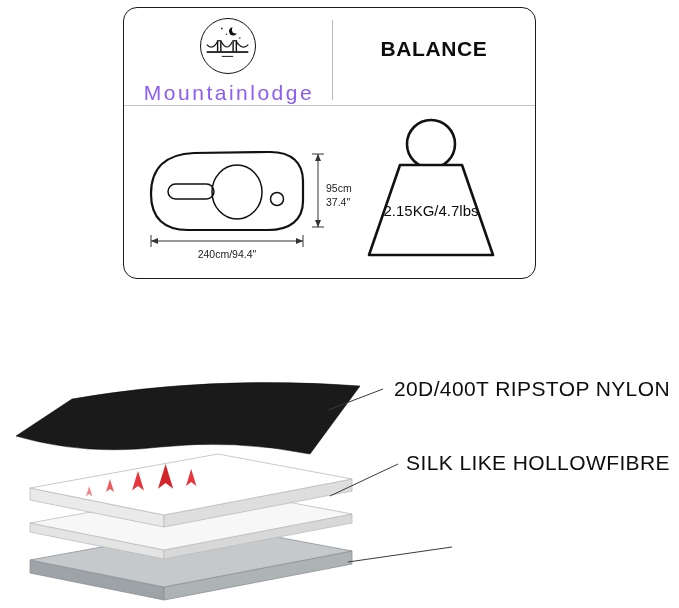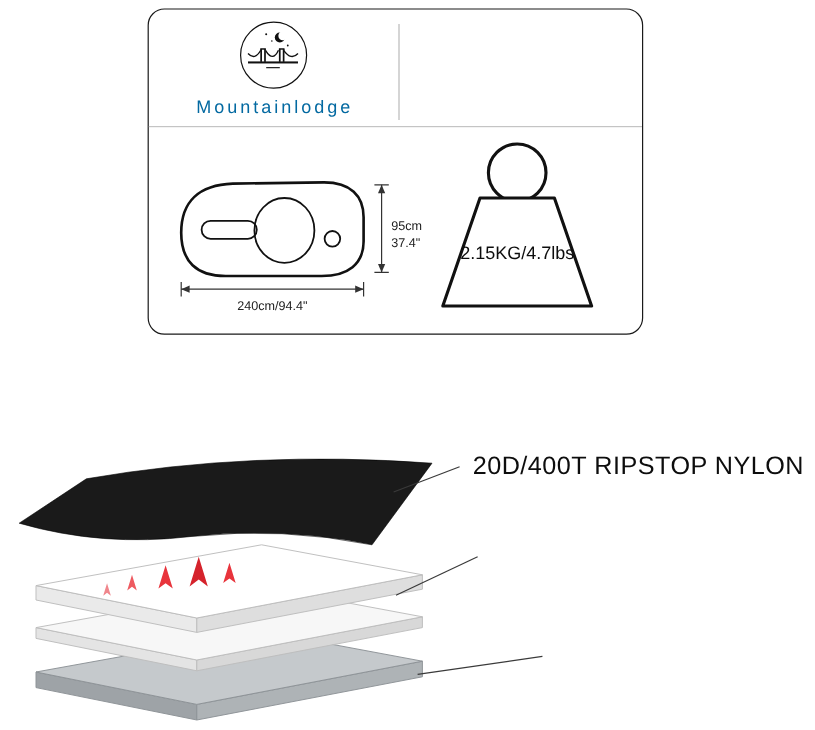--- a/index.html
+++ b/index.html
@@ -12,21 +12,21 @@
     position:absolute;left:123px;top:7px;width:411px;height:270px;
     border:1.6px solid #1a1a1a;border-radius:14px;background:#fff;
   }
   .logo-circle{
     position:absolute;left:76px;top:10px;width:56px;height:56px;
     border:1.6px solid #111;border-radius:50%;box-sizing:border-box;
   }
   .logo-circle svg{position:absolute;left:0;top:0;}
   .brand-name{
     position:absolute;left:5px;top:73px;width:200px;text-align:center;
-    font-size:15px;letter-spacing:2.5px;color:#0369a1;
+    font-size:21px;letter-spacing:2.5px;color:#8b5cf6;
   }
   .v-divider{position:absolute;left:208px;top:12px;width:1px;height:80px;background:#b9b9b9;}
   .h-divider{position:absolute;left:0;top:97px;width:100%;height:1px;background:#c4c4c4;}
   .card-title{
     position:absolute;left:214px;top:27px;width:192px;text-align:center;
     font-size:21px;font-weight:700;letter-spacing:0.6px;line-height:27px;color:#0d0d0d;
   }
   .spec-svg{position:absolute;left:0;top:100px;}
   .dim-text{font-family:"Liberation Sans",sans-serif;font-size:10.5px;fill:#222;}
   .weight-text{font-family:"Liberation Sans",sans-serif;font-size:15px;font-weight:500;fill:#0d0d0d;}
@@ -68,20 +68,21 @@
 
         <rect x="22" y="39" width="12" height="1" fill="#111"></rect>
       </svg>
     </div>
 
     <div class="brand-name">Mountainlodge</div>
 
     <div class="v-divider"></div>
 
     <div class="card-title">
+      <div>BALANCE</div>
     </div>
 
     <div class="h-divider"></div>
 
     <svg class="spec-svg" width="411" height="168" viewBox="0 0 411 168">
 
       <g>
         <path d="M 27,86 C 27,60 42,46 70,45 L 146,44 C 168,44 179,55 179,73
                  L 179,93 C 179,112 166,122 144,122 L 64,122 C 40,122 27,110 27,86 Z" fill="#fff" stroke="#111" stroke-width="2.2"></path>
         <rect x="44" y="76" width="46" height="15" rx="7.5" fill="none" stroke="#111" stroke-width="1.5"></rect>
@@ -149,14 +150,15 @@
     </g>
 
     <g stroke="#3a3a3a" stroke-width="1">
       <line x1="328" y1="55" x2="383" y2="34"></line>
       <line x1="330" y1="141" x2="398" y2="109"></line>
       <line x1="348" y1="207" x2="452" y2="192"></line>
     </g>
   </svg>
 
   <div class="layer-label label-nylon">20D/400T RIPSTOP NYLON</div>
+  <div class="layer-label label-hollowfibre">SILK LIKE HOLLOWFIBRE</div>
 
 </div>
 
 </body></html>

